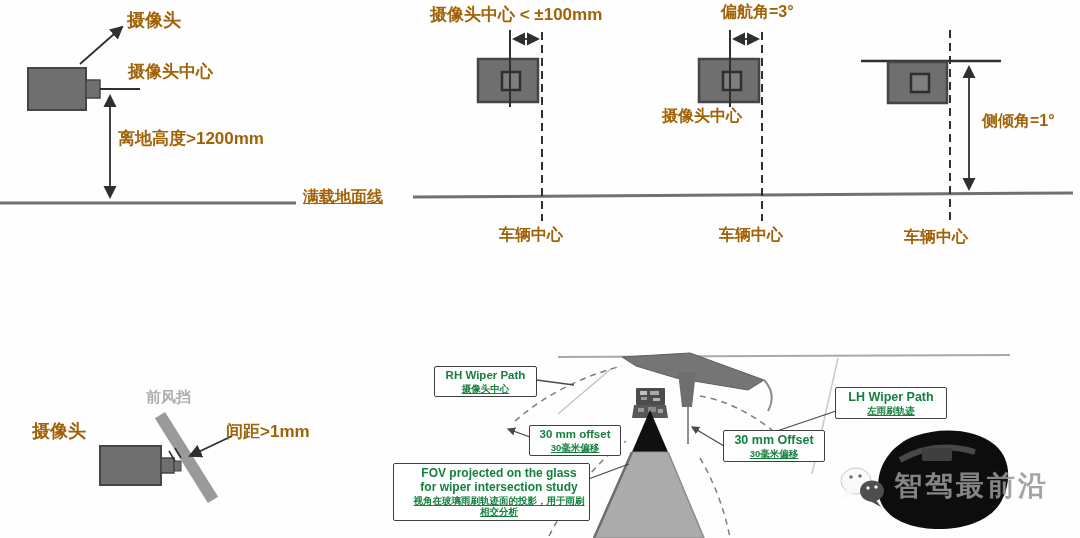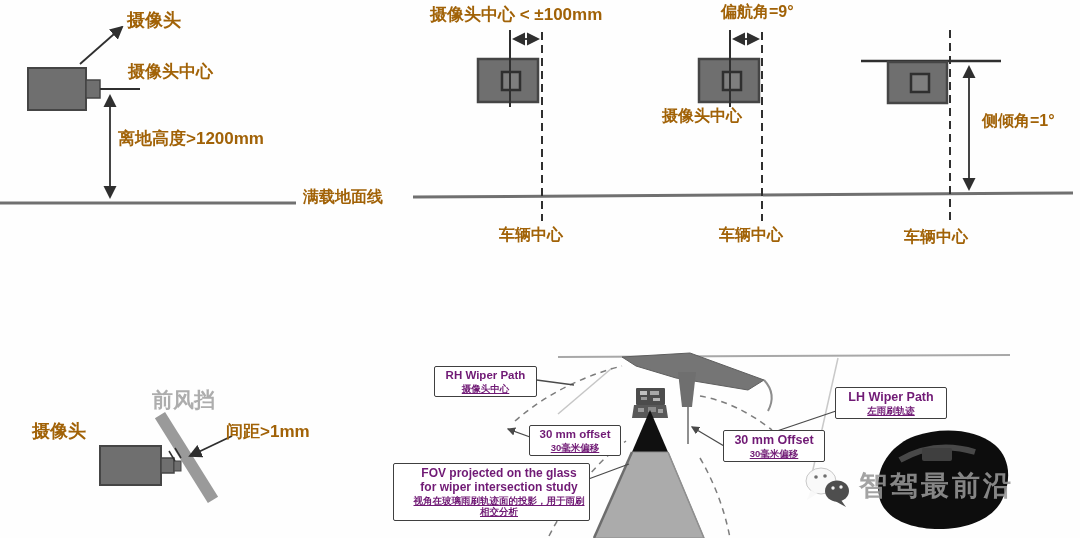--- a/index.html
+++ b/index.html
@@ -5,30 +5,30 @@
   html,body{margin:0;padding:0;background:#ffffff;}
   #canvas{
     position:relative;width:1080px;height:538px;background:#fefefe;overflow:hidden;
     font-family:"Liberation Sans","DejaVu Sans",sans-serif;color:#2a2a2a;
   }
   #shapes{position:absolute;left:0;top:0;z-index:1;}
   .lbl{position:absolute;font-weight:bold;color:#a16207;white-space:nowrap;z-index:2;line-height:1.15;}
   .lbl.light{color:#adadad;font-weight:600;}
   .callout{
     position:absolute;z-index:3;background:#ffffff;border:1.5px solid #3f3f3f;border-radius:2px;
-    text-align:center;padding:2px 3px;line-height:1.2;color:#701a75;
+    text-align:center;padding:2px 3px;line-height:1.2;color:#15803d;
   }
   .callout .en{font-size:11.5px;font-weight:600;display:block;white-space:nowrap;}
   .callout .en.big{font-size:12.5px;}
   .callout .zh{font-size:9.5px;font-weight:700;display:block;text-decoration:underline;}
   .callout .zh.wrap{white-space:normal;}
   #fov-box{width:174px;}
   #fov-box .en{white-space:nowrap;font-size:12px;}
   #watermark{
-    position:absolute;left:801px;top:464px;z-index:4;display:flex;align-items:center;gap:6px;
+    position:absolute;left:836px;top:464px;z-index:4;display:flex;align-items:center;gap:6px;
   }
   #watermark .wm-text{
     font-size:28px;font-weight:600;letter-spacing:3px;color:rgba(150,150,150,0.88);white-space:nowrap;
   }
 </style>
 </head>
 <body>
 
 <div id="canvas">
 
@@ -124,34 +124,34 @@
 
       <path d="M 880,500 C 872,470 890,445 915,436 C 940,427 975,428 995,445 C 1010,458 1012,480 1002,500 C 992,520 965,530 935,529 C 908,528 886,518 880,500 Z" fill="#0d0d0d"></path>
       <path d="M 900,460 Q 935,440 975,452" fill="none" stroke="#575757" stroke-width="6" opacity="0.8"></path>
       <rect x="922" y="448" width="30" height="13" rx="2" fill="#3f3f3f"></rect>
     </g>
   </svg>
 
   <div class="lbl" style="left:127px;top:10px;font-size:18px;">摄像头</div>
   <div class="lbl" style="left:128px;top:62px;font-size:17px;">摄像头中心</div>
   <div class="lbl" style="left:118px;top:129px;font-size:17px;">离地高度&gt;1200mm</div>
-  <div class="lbl" style="left:303px;top:188px;font-size:16px;">满载地面线</div>
+  <div class="lbl" style="left:303px;top:188px;font-size:16px;text-decoration:underline;">满载地面线</div>
 
   <div class="lbl" style="left:430px;top:5px;font-size:17px;">摄像头中心 &lt; ±100mm</div>
   <div class="lbl" style="left:499px;top:226px;font-size:16px;">车辆中心</div>
 
-  <div class="lbl" style="left:721px;top:3px;font-size:16px;">偏航角=9°</div>
+  <div class="lbl" style="left:721px;top:3px;font-size:16px;">偏航角=3°</div>
   <div class="lbl" style="left:662px;top:107px;font-size:16px;">摄像头中心</div>
   <div class="lbl" style="left:719px;top:226px;font-size:16px;">车辆中心</div>
 
   <div class="lbl" style="left:982px;top:112px;font-size:16px;">侧倾角=1°</div>
   <div class="lbl" style="left:904px;top:228px;font-size:16px;">车辆中心</div>
 
   <div class="lbl" style="left:32px;top:421px;font-size:18px;">摄像头</div>
-  <div class="lbl light" style="left:152px;top:388px;font-size:21px;">前风挡</div>
+  <div class="lbl light" style="left:146px;top:388px;font-size:15px;">前风挡</div>
   <div class="lbl" style="left:226px;top:422px;font-size:17px;text-align:center;">间距&gt;1mm</div>
 
   <div class="callout" style="left:434px;top:366px;width:95px;">
     <span class="en">RH Wiper Path</span>
     <span class="zh">摄像头中心</span>
   </div>
 
   <div class="callout" style="left:529px;top:425px;width:84px;">
     <span class="en">30 mm offset</span>
     <span class="zh">30毫米偏移</span>

